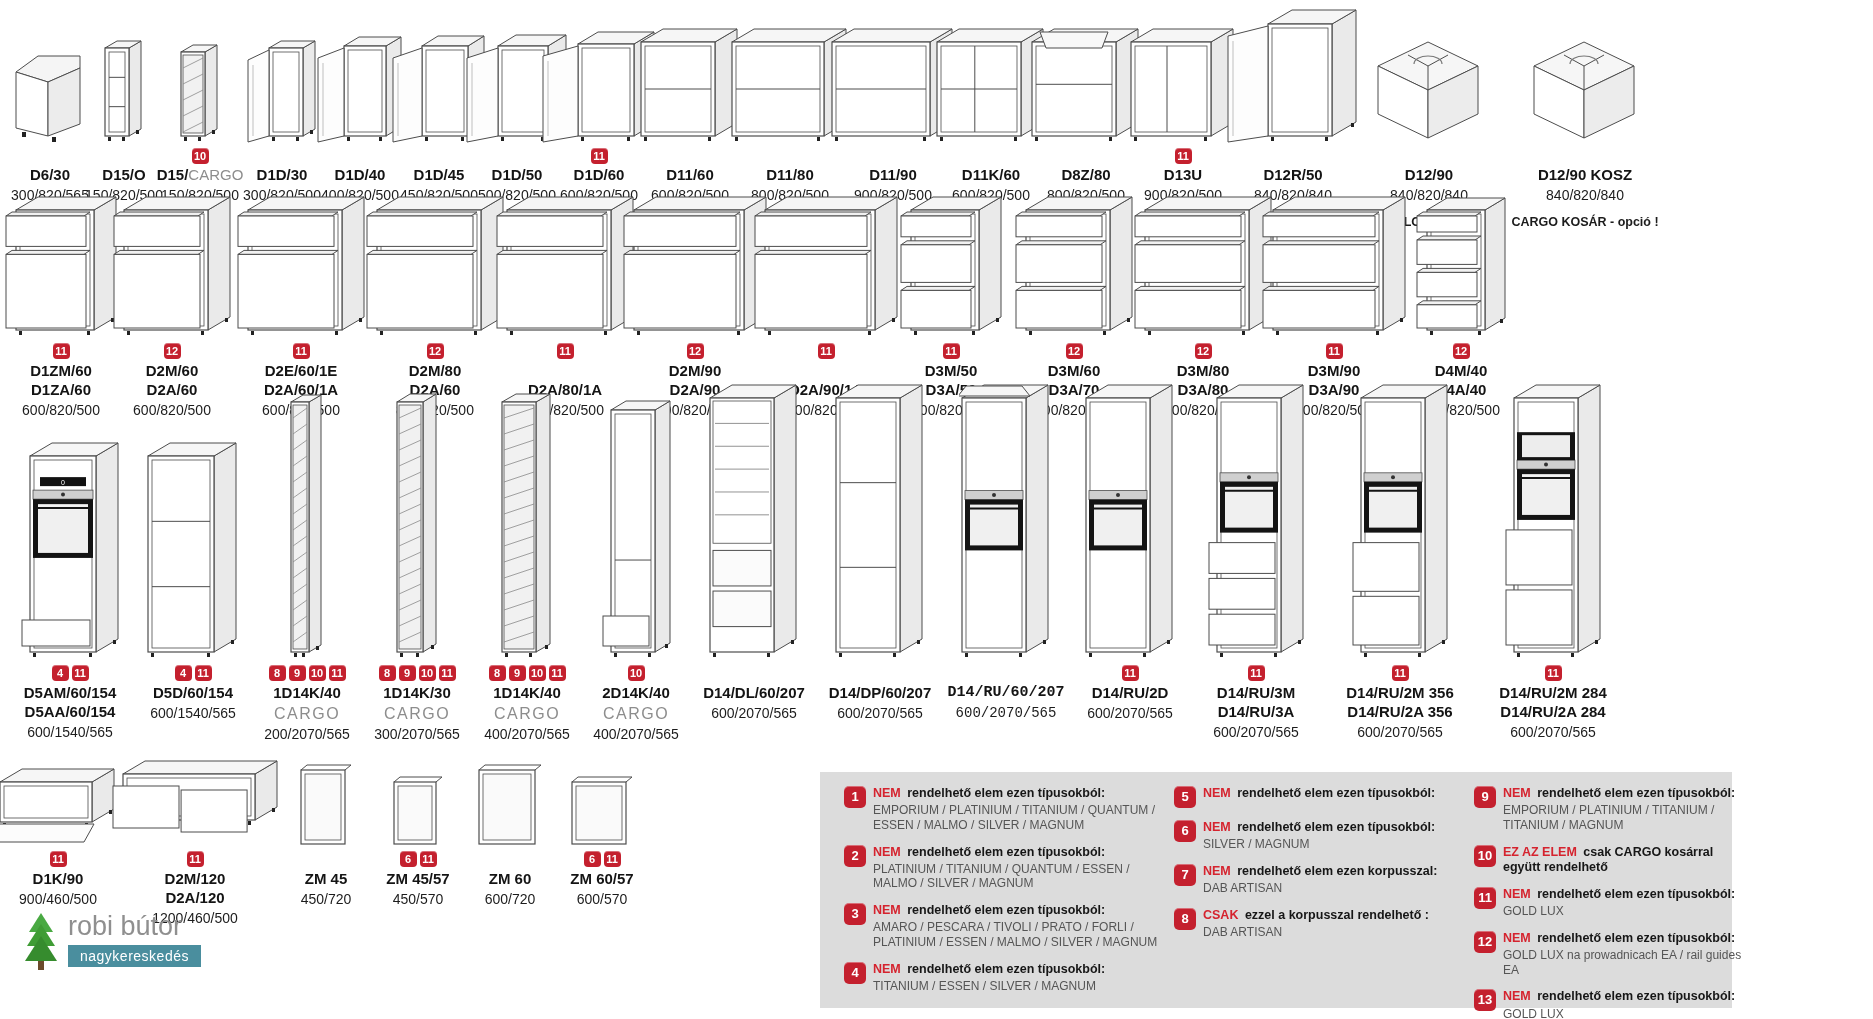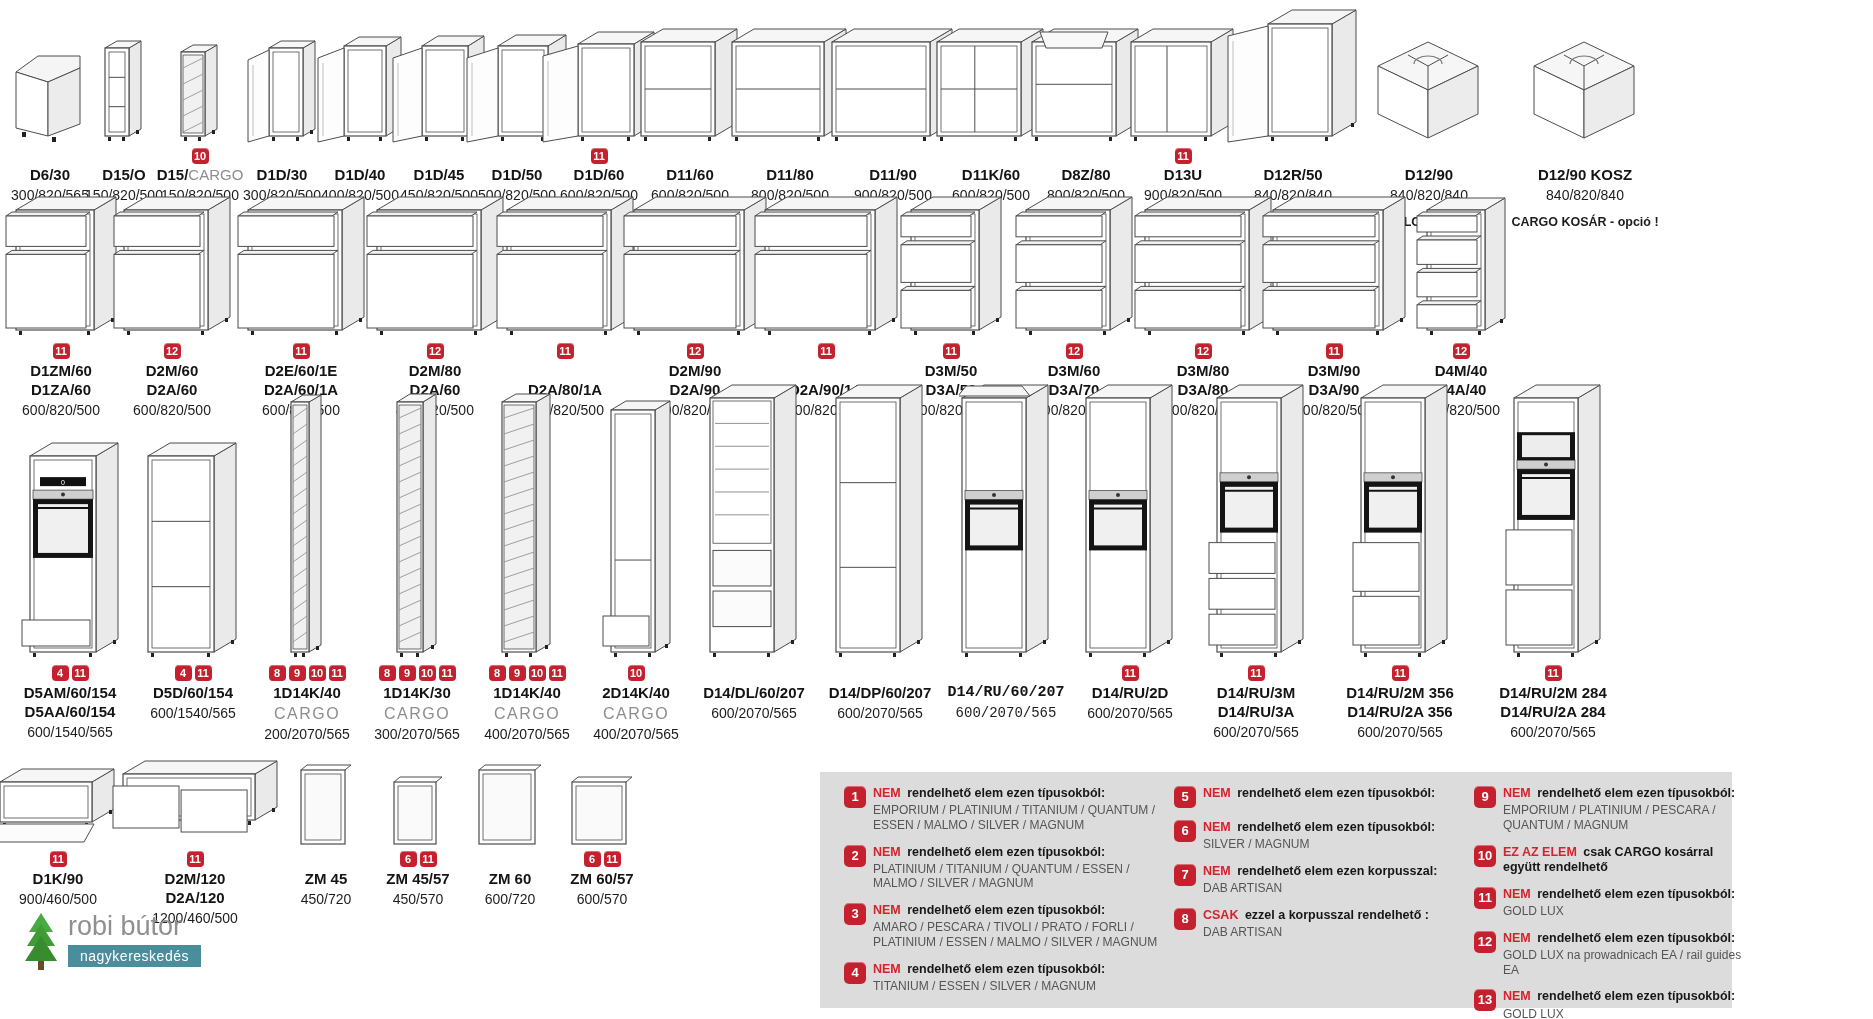--- a/index.html
+++ b/index.html
@@ -1335,21 +1335,21 @@
       <div class="lg-title"><span class="lg-lead">CSAK</span><span class="lg-rest"> ezzel a korpusszal rendelhető :</span></div>
       <div class="lg-body">DAB ARTISAN</div>
     </div>
   </div>
     </div>
     <div class="lg-col" style="width: 272px;">
       <div class="lg-item">
     <span class="lg-badge">9</span>
     <div class="lg-text">
       <div class="lg-title"><span class="lg-lead">NEM</span><span class="lg-rest"> rendelhető elem ezen típusokból:</span></div>
-      <div class="lg-body">EMPORIUM / PLATINIUM / PESCARA / QUANTUM / MAGNUM</div>
+      <div class="lg-body">EMPORIUM / PLATINIUM / TITANIUM / TITANIUM / MAGNUM</div>
     </div>
   </div>
       <div class="lg-item">
     <span class="lg-badge">10</span>
     <div class="lg-text">
       <div class="lg-title"><span class="lg-lead">EZ AZ ELEM</span><span class="lg-rest"> csak CARGO kosárral  együtt rendelhető</span></div>
 
     </div>
   </div>
       <div class="lg-item">

